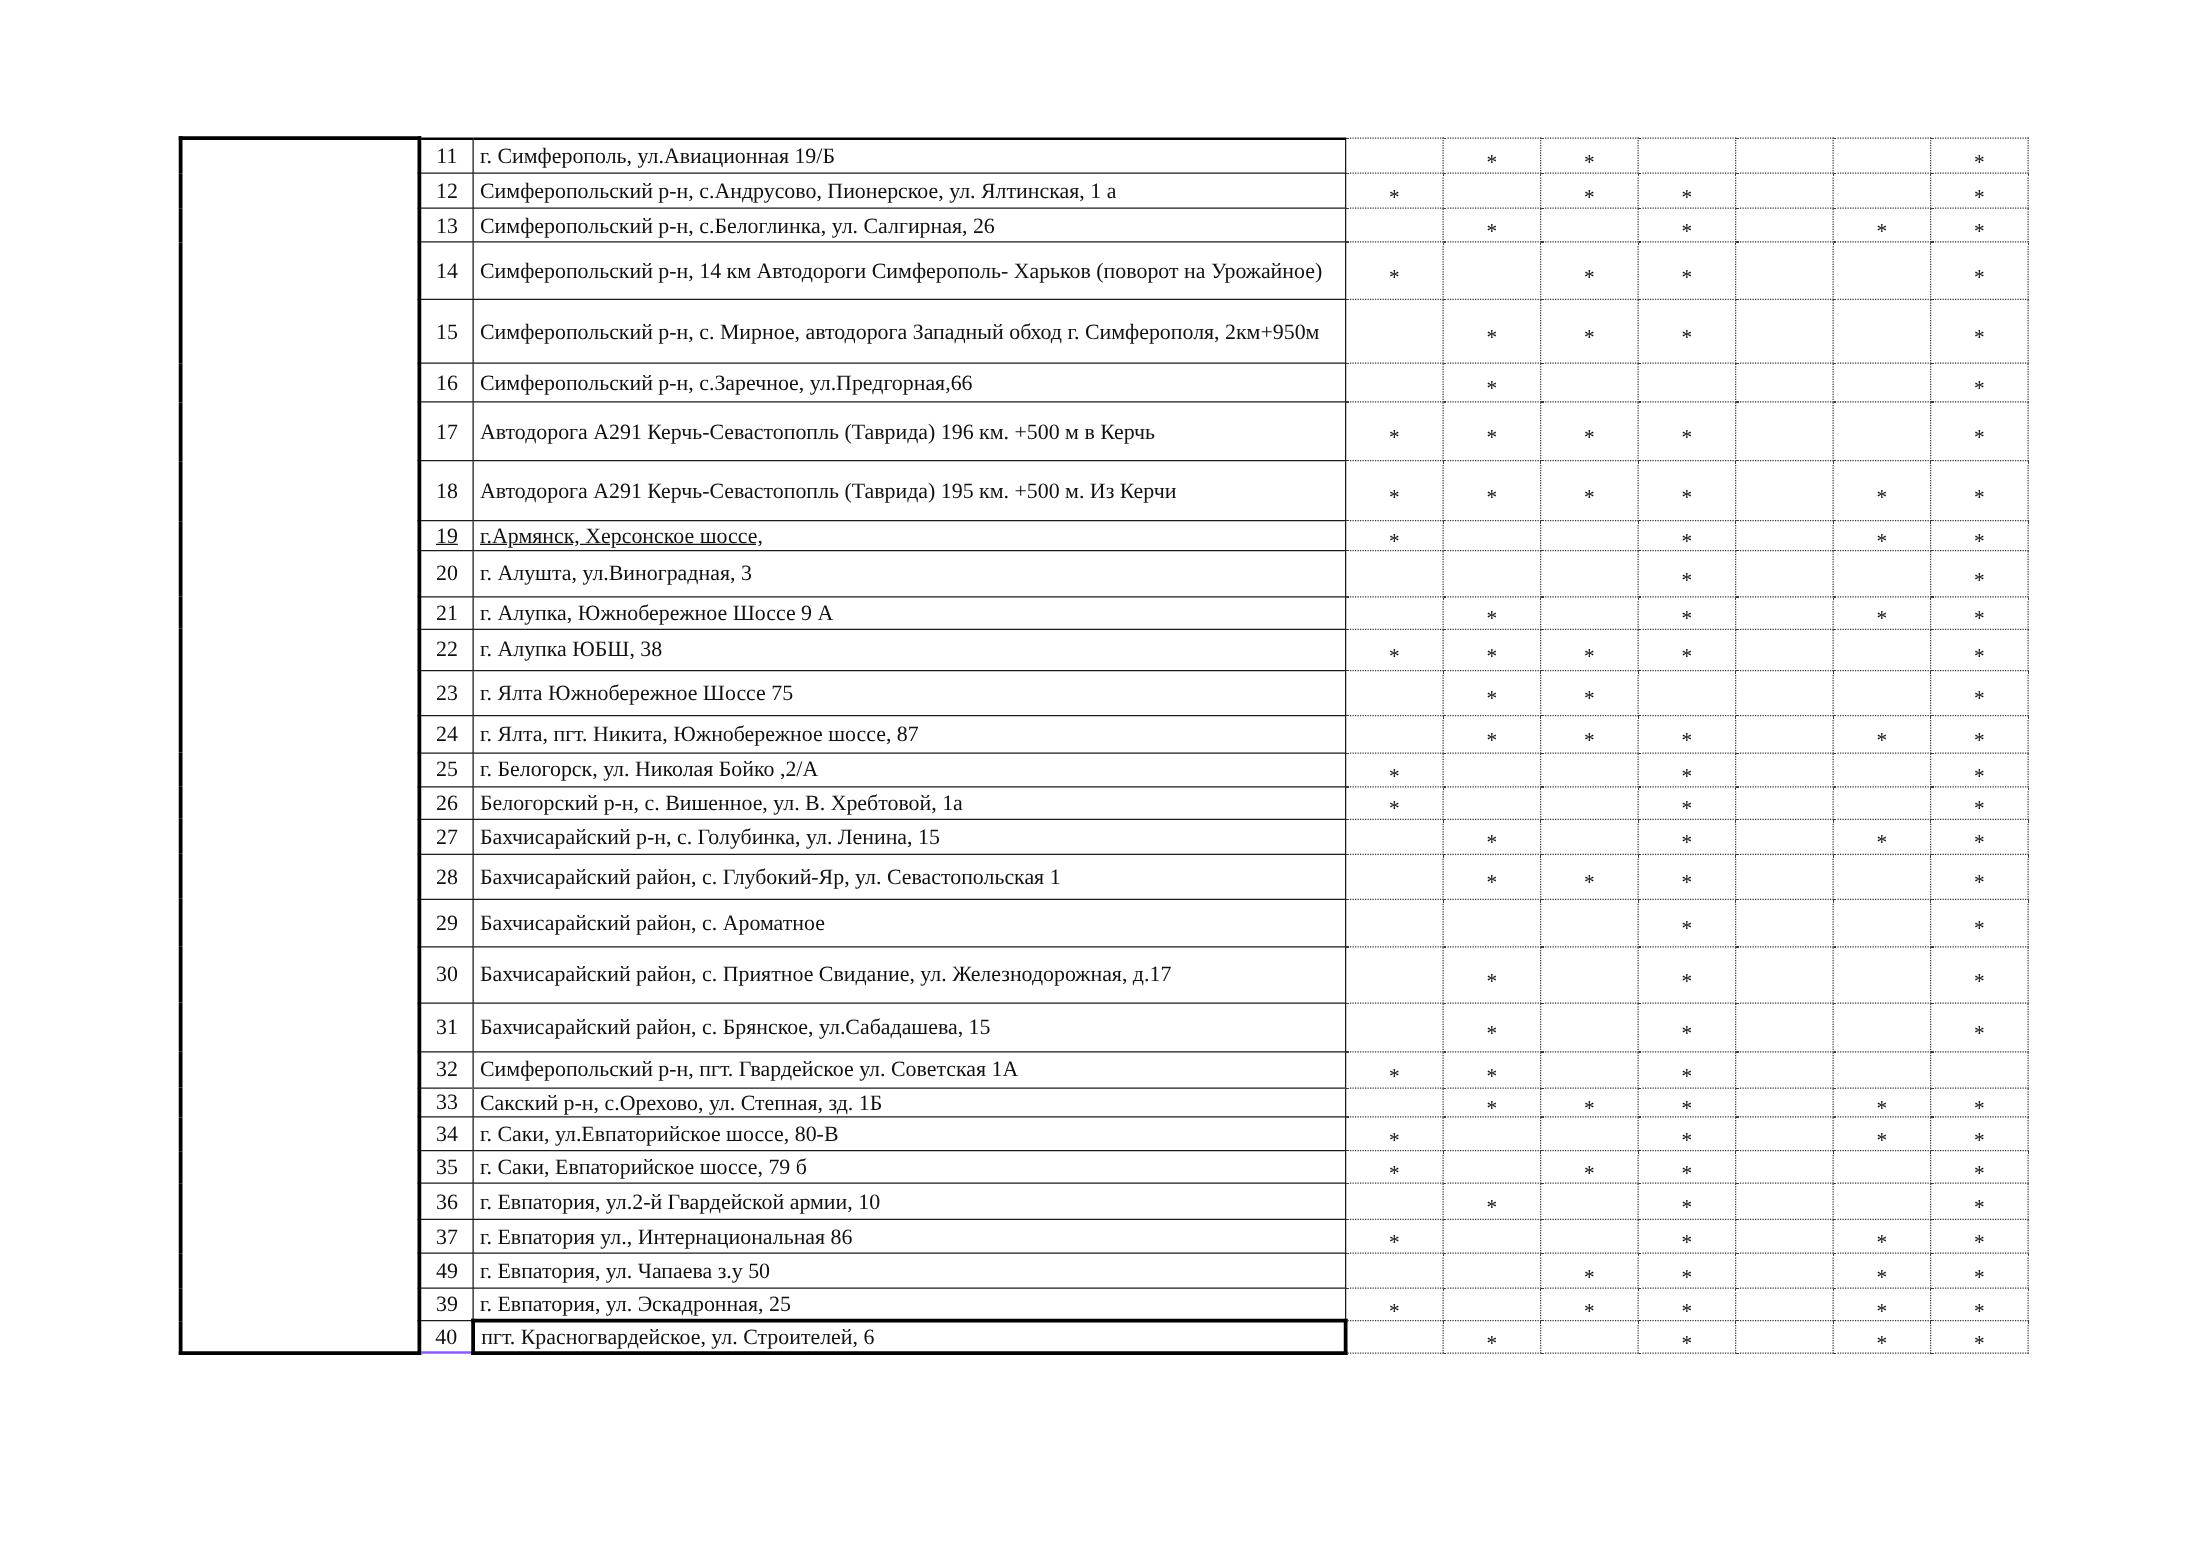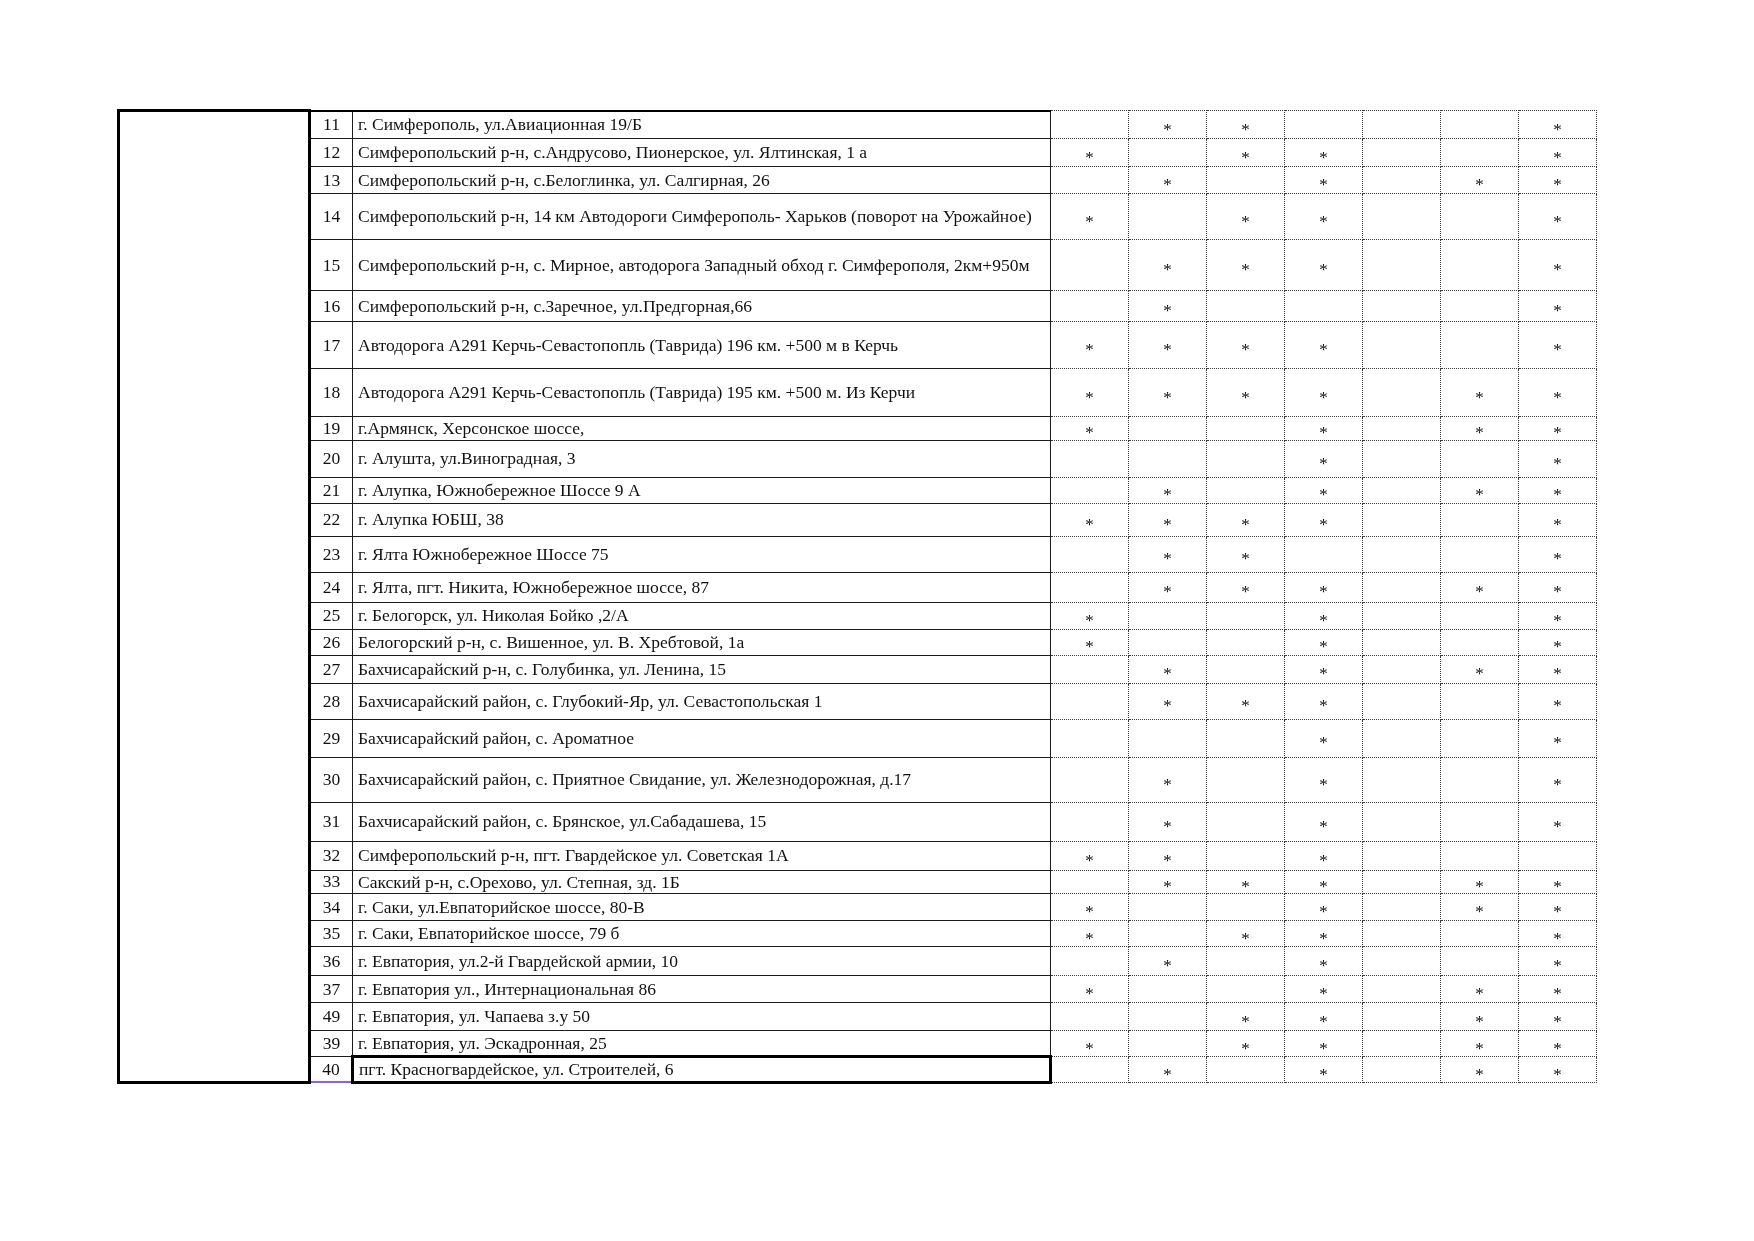--- a/index.html
+++ b/index.html
@@ -2,21 +2,21 @@
 <html><head>
 <meta charset="utf-8">
 <style>
   html,body{margin:0;padding:0;}
   body{
     width:1754px;height:1241px;position:relative;background:#ffffff;
     font-family:"Liberation Serif", serif;color:#111;
     overflow:hidden;
   }
   table.doc-table{
-    position:absolute;left:117px;top:109px;
+    position:absolute;left:143px;top:109px;
     border-collapse:collapse;table-layout:fixed;
   }
   td{padding:0;vertical-align:middle;overflow:hidden;}
   
   td.left-spanner{
     border:3px solid #000000;
     background:#ffffff;
   }
   
   td.cell-num{
@@ -158,21 +158,21 @@
         <td class="cell-num">18</td>
         <td class="cell-addr">Автодорога А291 Керчь-Севастопопль (Таврида) 195 км. +500 м. Из Керчи</td>
         <td class="cell-mark"><span class="mark">*</span></td>
         <td class="cell-mark"><span class="mark">*</span></td>
         <td class="cell-mark"><span class="mark">*</span></td>
         <td class="cell-mark"><span class="mark">*</span></td>
         <td class="cell-mark"></td>
         <td class="cell-mark"><span class="mark">*</span></td>
         <td class="cell-mark"><span class="mark">*</span></td>
       </tr>
-      <tr style="height: 17px;">
+      <tr style="height: 17px; text-decoration: underline;">
         <td class="cell-num">19</td>
         <td class="cell-addr">г.Армянск, Херсонское шоссе,</td>
         <td class="cell-mark"><span class="mark">*</span></td>
         <td class="cell-mark"></td>
         <td class="cell-mark"></td>
         <td class="cell-mark"><span class="mark">*</span></td>
         <td class="cell-mark"></td>
         <td class="cell-mark"><span class="mark">*</span></td>
         <td class="cell-mark"><span class="mark">*</span></td>
       </tr>

